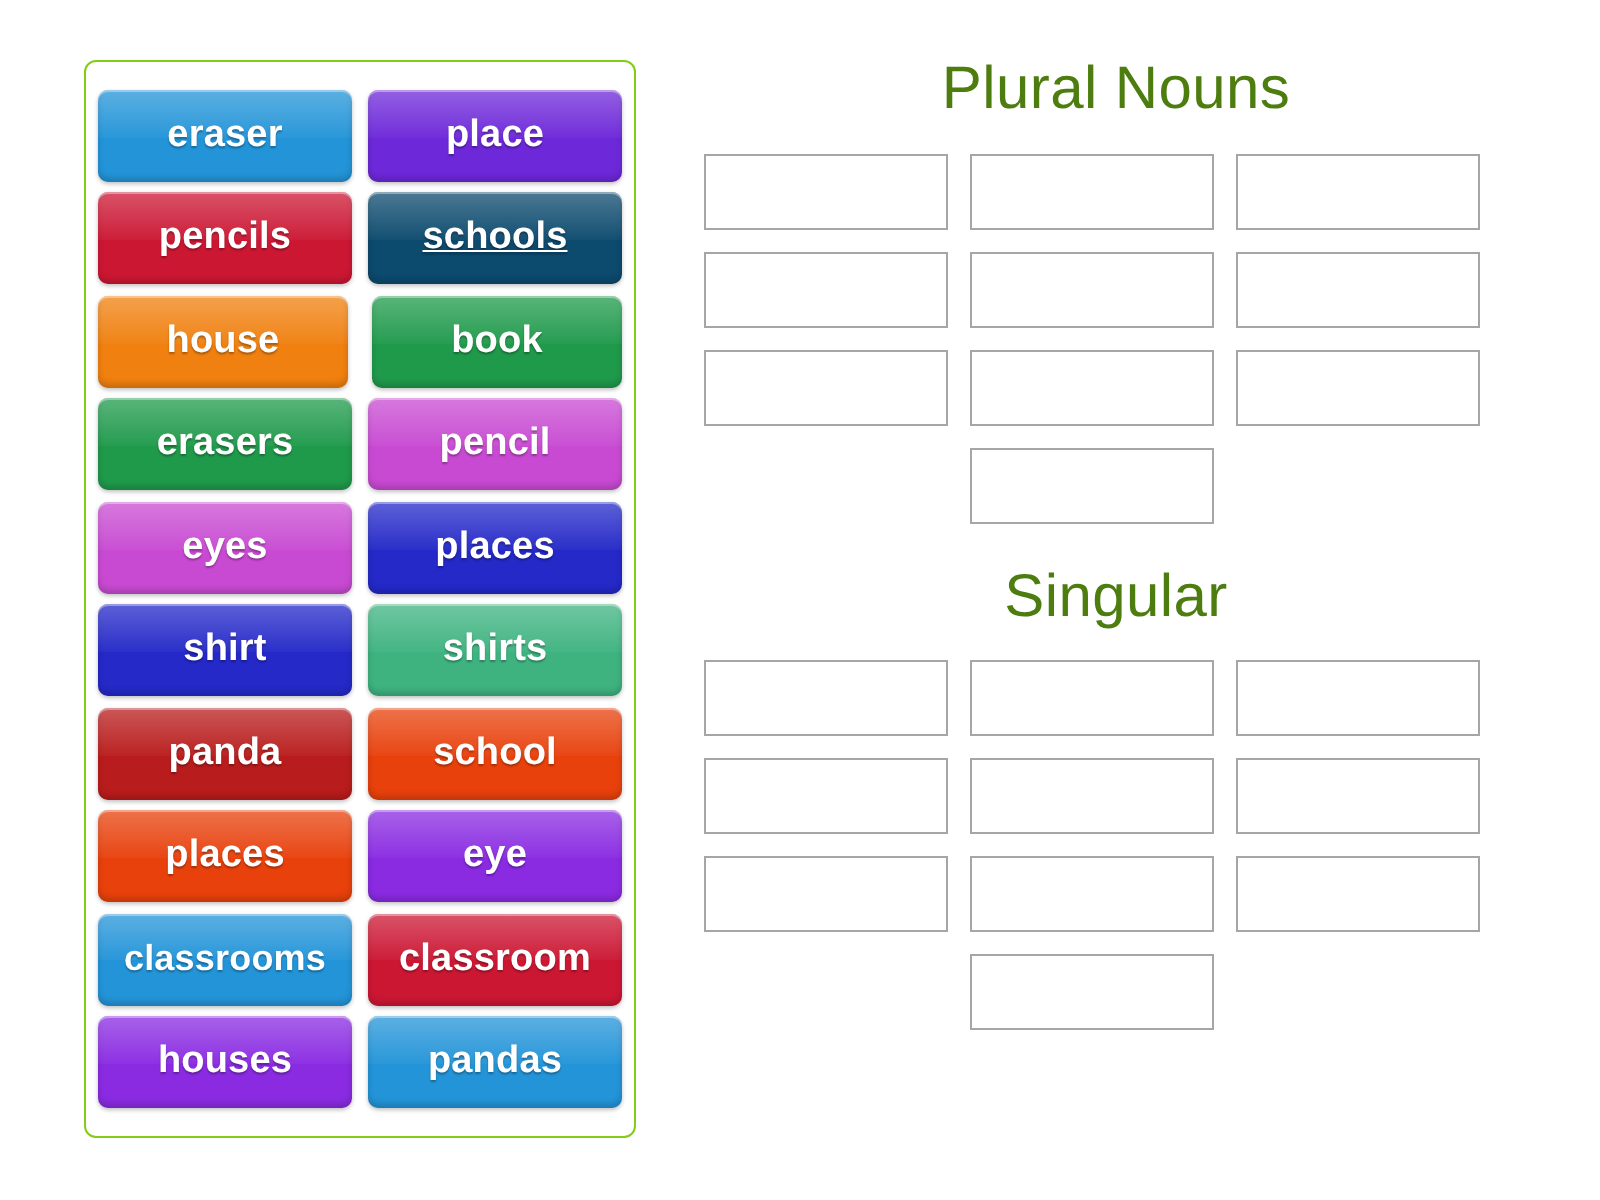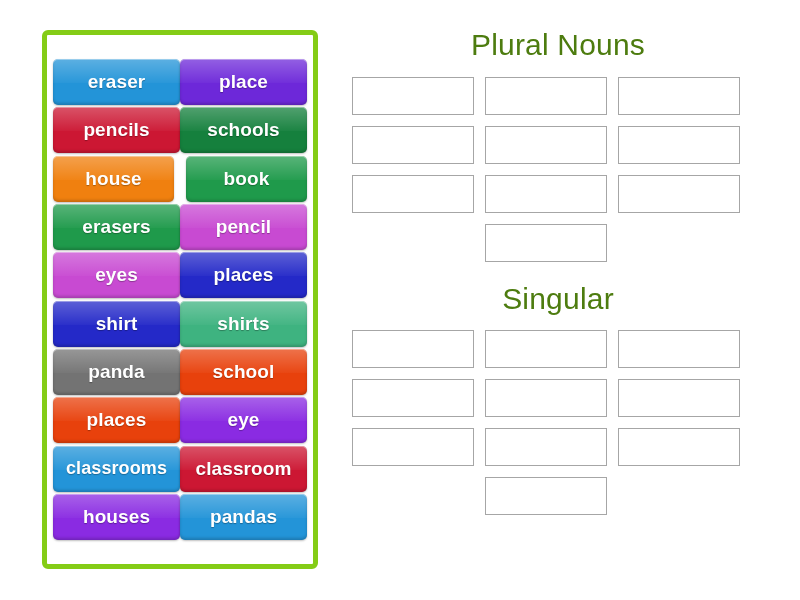--- a/index.html
+++ b/index.html
@@ -20,24 +20,24 @@
   }
 
   
   #tile-tray {
     position: absolute;
     left: 42px;
     top: 30px;
     width: 276px;
     height: 539px;
     background: #ffffff;
-    border: 5px solid #84cc16;
+    border: 1px solid #84cc16;
     border-radius: 6px;
     box-sizing: border-box;
-    padding: 24px 6px;
+    padding: 14px 6px;
     display: flex;
     flex-direction: column;
     justify-content: space-between;
   }
 
   .tile-row {
     display: flex;
     justify-content: space-between;
     height: 46px;
   }
@@ -135,21 +135,21 @@
           <span class="tile-label">eraser</span>
         </div>
         <div class="tile" style="background: #6d28d9;">
           <span class="tile-label">place</span>
         </div>
       </div>
       <div class="tile-row">
         <div class="tile" style="background: rgb(204, 23, 51);">
           <span class="tile-label">pencils</span>
         </div>
-        <div class="tile" style="background: #15803d;">
+        <div class="tile" style="background: #0c4a6e; text-decoration: underline;">
           <span class="tile-label">schools</span>
         </div>
       </div>
       <div class="tile-row">
         <div class="tile" style="background: rgb(240, 128, 15);">
           <span class="tile-label">house</span>
         </div>
         <div class="tile" style="background: rgb(31, 154, 75); margin-left: 12px;">
           <span class="tile-label">book</span>
         </div>
@@ -172,21 +172,21 @@
       </div>
       <div class="tile-row">
         <div class="tile" style="background: rgb(36, 41, 200);">
           <span class="tile-label">shirt</span>
         </div>
         <div class="tile" style="background: rgb(62, 179, 128);">
           <span class="tile-label">shirts</span>
         </div>
       </div>
       <div class="tile-row">
-        <div class="tile" style="background: #737373;">
+        <div class="tile" style="background: #b91c1c;">
           <span class="tile-label">panda</span>
         </div>
         <div class="tile" style="background: rgb(232, 65, 12);">
           <span class="tile-label">school</span>
         </div>
       </div>
       <div class="tile-row">
         <div class="tile" style="background: rgb(232, 65, 12);">
           <span class="tile-label">places</span>
         </div>

